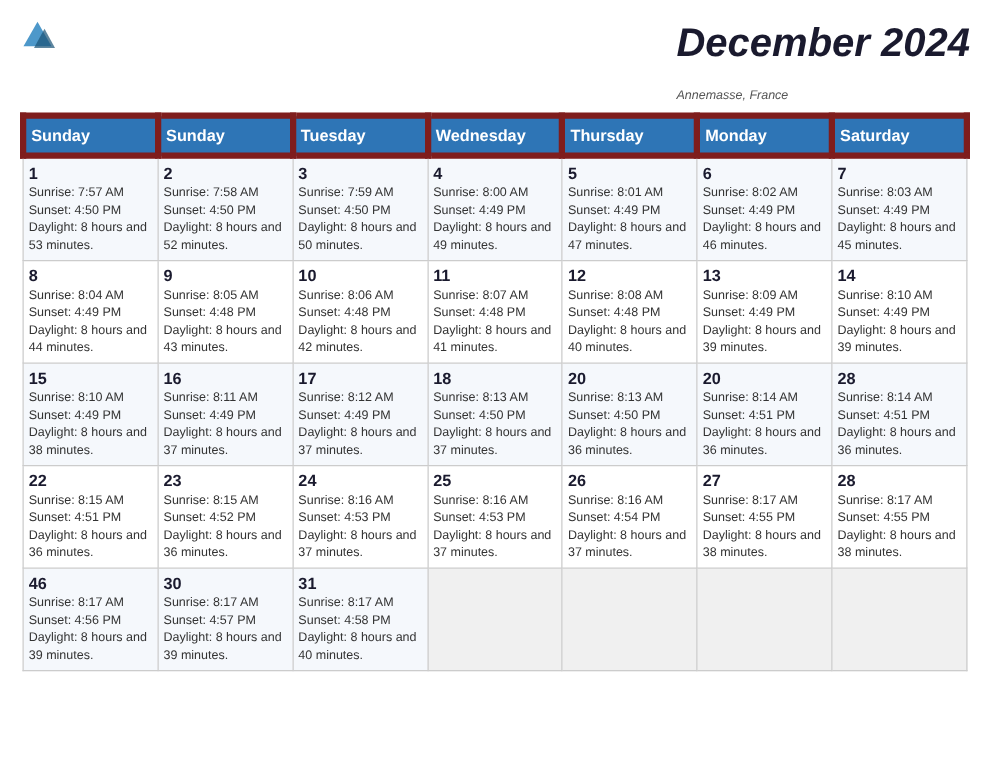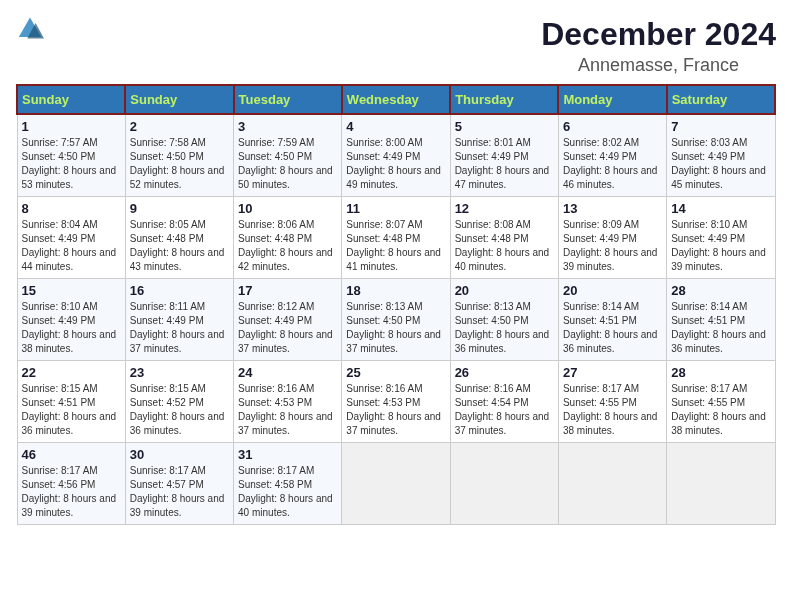--- a/index.html
+++ b/index.html
@@ -25,45 +25,46 @@
       font-size: 18px;
       font-weight: bold;
       color: #1a5276;
       line-height: 1.1;
     }
     .logo-icon {
       width: 28px;
       height: 28px;
     }
     .title-block {
-      text-align: center;
+      text-align: left;
+      font-style: italic;
     }
     .month-title {
       font-size: 32px;
       font-weight: bold;
       color: #1a1a2e;
     }
     .location {
-      font-size: 18px;
+      font-size: 10px;
       color: #555;
-      margin-top: 2px;
+      margin-top: 18px;
     }
     table {
       width: 100%;
       border-collapse: collapse;
       font-size: 10.5px;
     }
     thead tr th {
       background-color: #2e75b6;
-      color: #bef264;
+      color: #ffffff;
       padding: 6px 4px;
       text-align: left;
       font-size: 13px;
       font-weight: bold;
-      border: 2px solid #7f1d1d;
+      border: 5px solid #7f1d1d;
     }
     tbody tr td {
       border: 1px solid #ccc;
       padding: 4px 4px;
       vertical-align: top;
       background: #fff;
       min-height: 70px;
       width: calc(100% / 7);
     }
     tbody tr:nth-child(odd) td {

